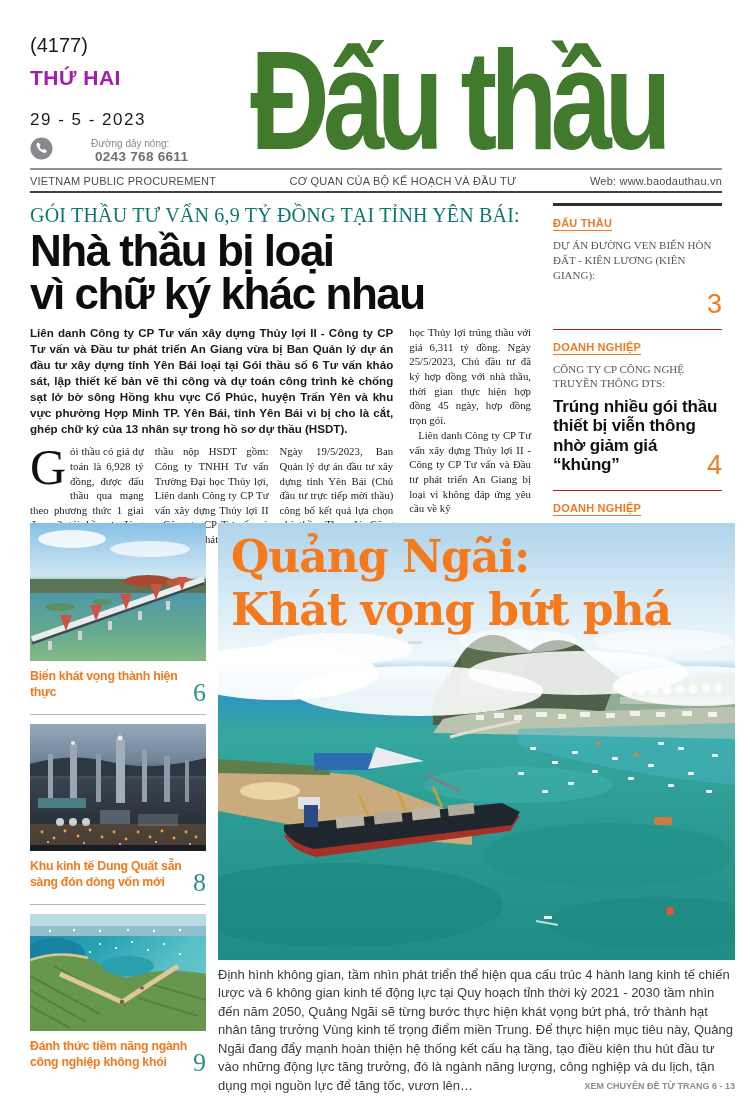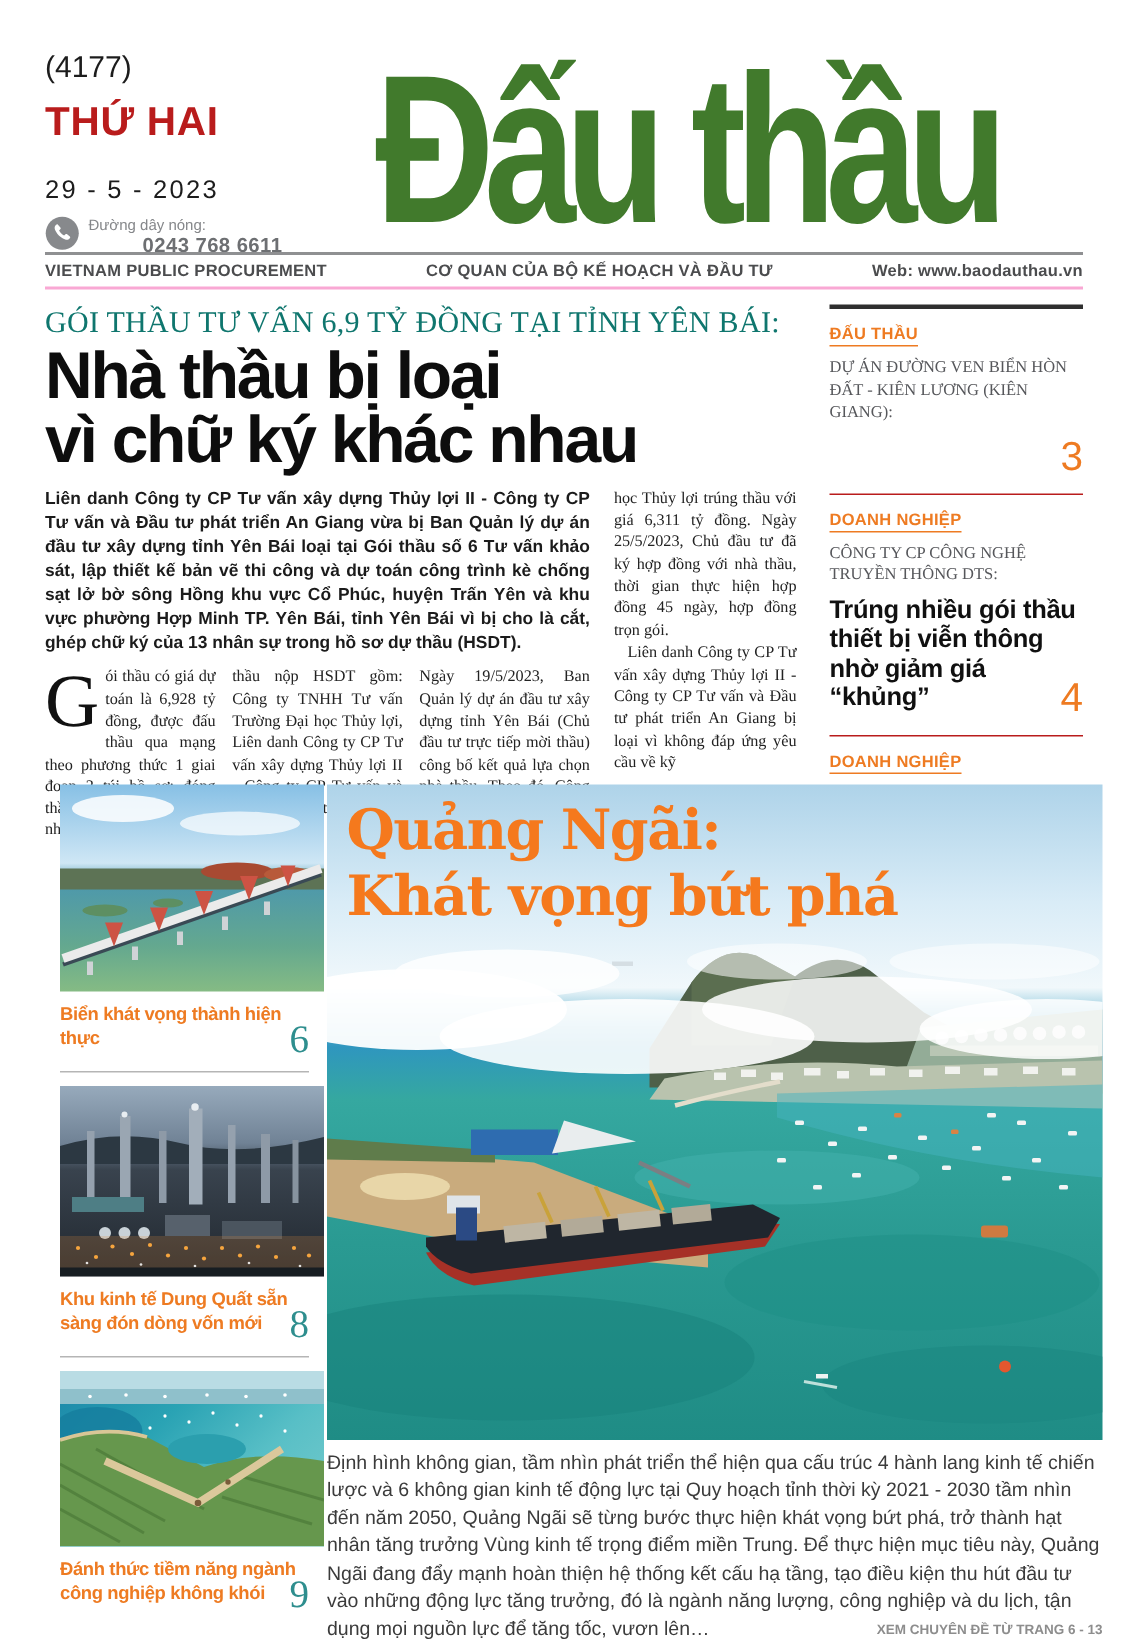--- a/index.html
+++ b/index.html
@@ -4,34 +4,34 @@
 <style>
   html,body { margin:0; padding:0; background:#fff; }
   .page { position:relative; width:750px; height:1099px; background:#ffffff; overflow:hidden;
           font-family:"Liberation Sans", sans-serif; color:#1c1c1c; }
 
   
   .issue { position:absolute; left:30px; top:33px; }
   .issue-line { font-size:23px; color:#1c1c1c; }
   .issue-line .num { font-size:35px; font-weight:bold; letter-spacing:-1px; }
   .issue-code { font-size:20px; margin-top:1px; }
-  .weekday { margin-top:9px; font-size:27px; font-weight:bold; color:#b91c1c; letter-spacing:.5px; }
+  .weekday { margin-top:9px; font-size:21px; font-weight:bold; color:#a21caf; letter-spacing:.5px; }
   .date { margin-top:20px; font-size:17px; letter-spacing:1.5px; }
   .hotline { margin-top:7px; display:flex; gap:6px; align-items:center; }
-  .hotline-label { font-size:10px; color:#85878a; }
+  .hotline-label { font-size:10px; color:#85878a;margin-left:32px; }
   .hotline-number { font-size:13.5px; font-weight:bold; color:#6d6f72; letter-spacing:.3px;padding-left:36px; }
 
   .logo { position:absolute; left:190px; top:30px; width:535px; text-align:center; white-space:nowrap;
           font-weight:bold; color:#417A2C; font-size:110px; letter-spacing:-7px;
           transform:scaleY(1.28); transform-origin:50% 0; line-height:1; }
 
   .infobar { position:absolute; left:30px; top:168px; width:692px; height:21px;
-             border-top:2px solid #8f9092; border-bottom:2px solid #f9a8d4;
+             border-top:2px solid #8f9092; border-bottom:2px solid #404040;
              display:flex; align-items:center; justify-content:space-between;
-             font-size:11px; font-weight:bold; color:#4b4c4e; letter-spacing:.2px; }
+             font-size:11px; font-weight:normal; color:#4b4c4e; letter-spacing:.2px; }
 
   
   .lead { position:absolute; left:30px; top:204px; width:501px; }
   .kicker { font-family:"Liberation Serif", serif; font-size:20px; color:#0f766e; letter-spacing:.2px; }
   .headline { margin-top:3px; font-size:44px; line-height:.97; font-weight:bold; color:#0d0d0d; letter-spacing:-1.5px; }
   .story-body { display:flex; gap:16px; margin-top:10px; }
   .story-main { width:367px; }
   .lede { font-size:11.6px; font-weight:bold; line-height:1.37; text-align:justify; color:#1b1b1b; }
   .cols { display:flex; gap:11px; margin-top:8px; }
   .col { flex:1; }
@@ -53,39 +53,39 @@
   .sb-kicker { margin-top:7px; font-family:"Liberation Serif", serif; font-size:11px; line-height:1.35; color:#56575b; }
   .sb-kicker:empty { display:none; }
   .sb-head { margin-top:6px; font-size:17px; font-weight:bold; line-height:1.13; color:#101010; letter-spacing:-.2px; }
   .sb-page { text-align:right; color:#ee7b22; font-size:27px; line-height:1; margin-top:8px; }
   .sb-section:nth-child(1) { min-height:82px; }
   .sb-section:nth-child(2) { min-height:102px; }
   .sb-section:nth-child(2) .sb-page, .sb-section:nth-child(3) .sb-page { margin-top:-22px; }
 
   
   .teasers { position:absolute; left:30px; top:523px; width:176px; }
-  .teaser { padding:9px 0 10px; border-top:1px solid #b5b5b5;margin-left:10px; }
+  .teaser { padding:9px 0 10px; border-top:1px solid #b5b5b5; }
   .teaser:first-child { padding-top:0; border-top:none; }
   .t-img { position:relative; width:176px; overflow:hidden; }
   .t-img svg { position:absolute; inset:0; display:block; }
   .t-img.bridge { height:138px; background:linear-gradient(180deg,#87c0e5 0%,#cfe7f5 38%,#4d98ac 48%,#64a88f 78%,#85bb84 100%); }
   .t-img.refinery { height:127px; background:linear-gradient(180deg,#97aabc 0%,#708295 30%,#39434e 44%,#2a323b 78%,#20262d 100%); }
   .t-img.aerial { height:117px; background:linear-gradient(135deg,#1b86a8 0%,#2aa3b4 35%,#58bfc6 65%,#79cccd 100%); }
   .t-row { position:relative; margin-top:7px; min-height:36px; }
   .t-caption { color:#ee7b22; font-weight:bold; font-size:12.3px; line-height:1.32; letter-spacing:-.25px; width:176px; }
   .t-page { position:absolute; right:0; bottom:0; font-family:"Liberation Serif", serif; font-size:26px;
             color:#2e8e8e; line-height:.85; }
 
   
   .feature { position:absolute; left:218px; top:523px; width:517px; }
   .photo { position:relative; width:517px; height:437px;
            background:linear-gradient(180deg,#aed3e9 0%,#d9ecf7 18%,#f1f8fb 31%,#5eb0cd 37%,#2f96bf 40%,#35a8a0 48%,#2a9a92 70%,#1f8c85 100%); }
   .photo > svg { position:absolute; inset:0; display:block; }
   .f-title { position:absolute; left:13px; top:8px; font-family:"DejaVu Serif", serif; font-weight:bold;
-             font-size:37px; line-height:1.2; color:#f5791d; letter-spacing:-1px; }
+             font-size:44px; line-height:1.2; color:#f5791d; letter-spacing:-1px; }
 
   .summary { position:absolute; left:218px; top:966px; width:517px; font-size:13px; line-height:1.42;
              color:#3b3b3b; }
   .see-more { position:absolute; right:0; bottom:2px; font-size:9px; font-weight:bold; color:#8d8d8d; }
 </style>
 </head>
 <body>
 
 <div class="page">
 

